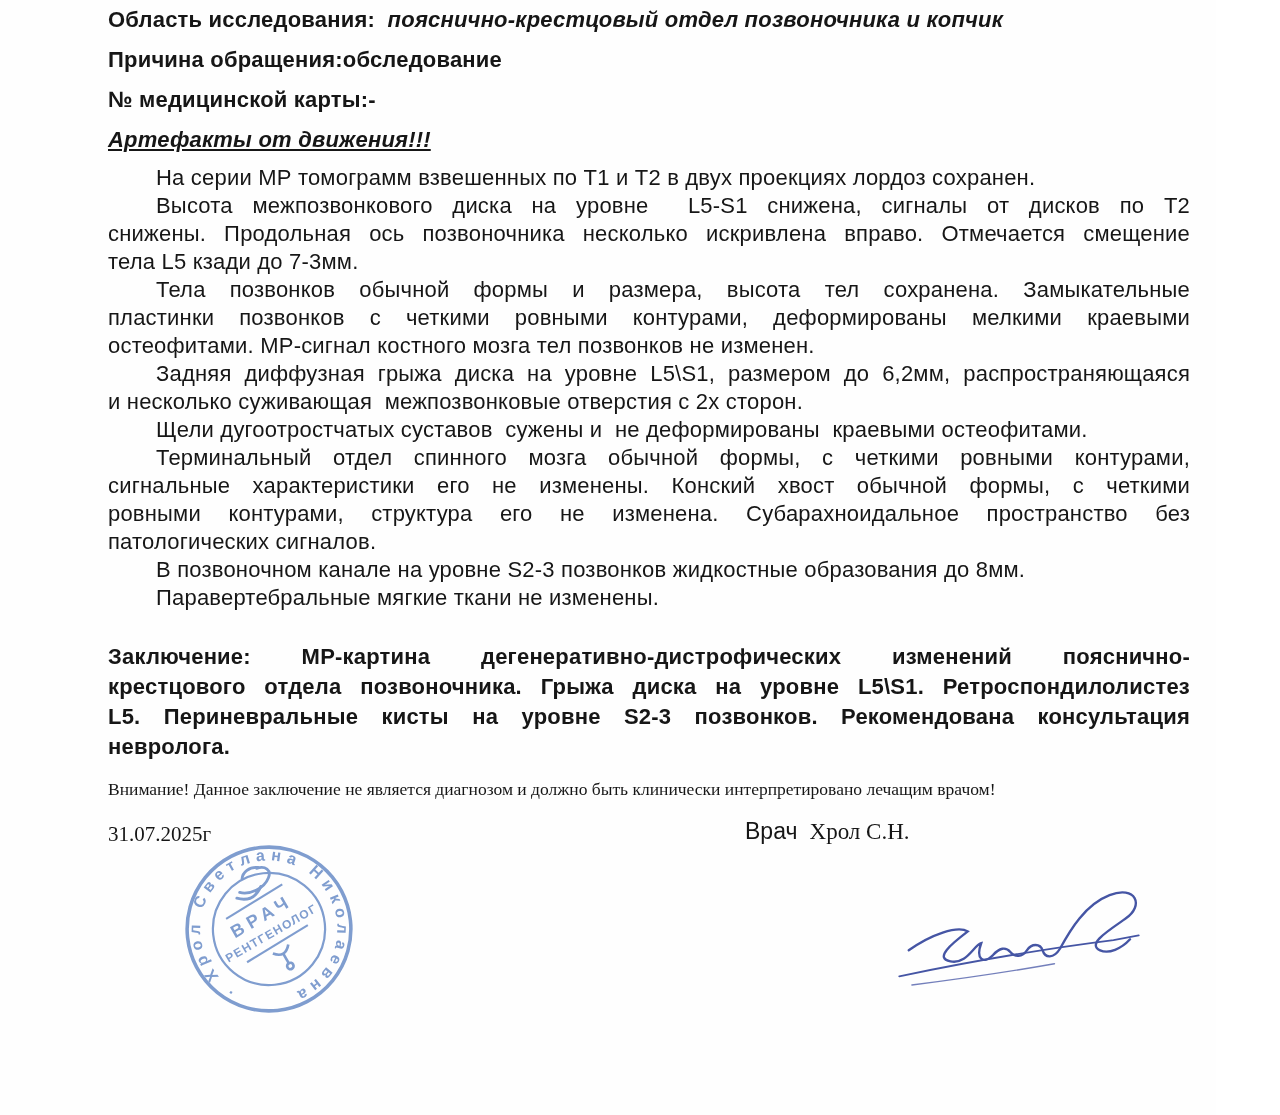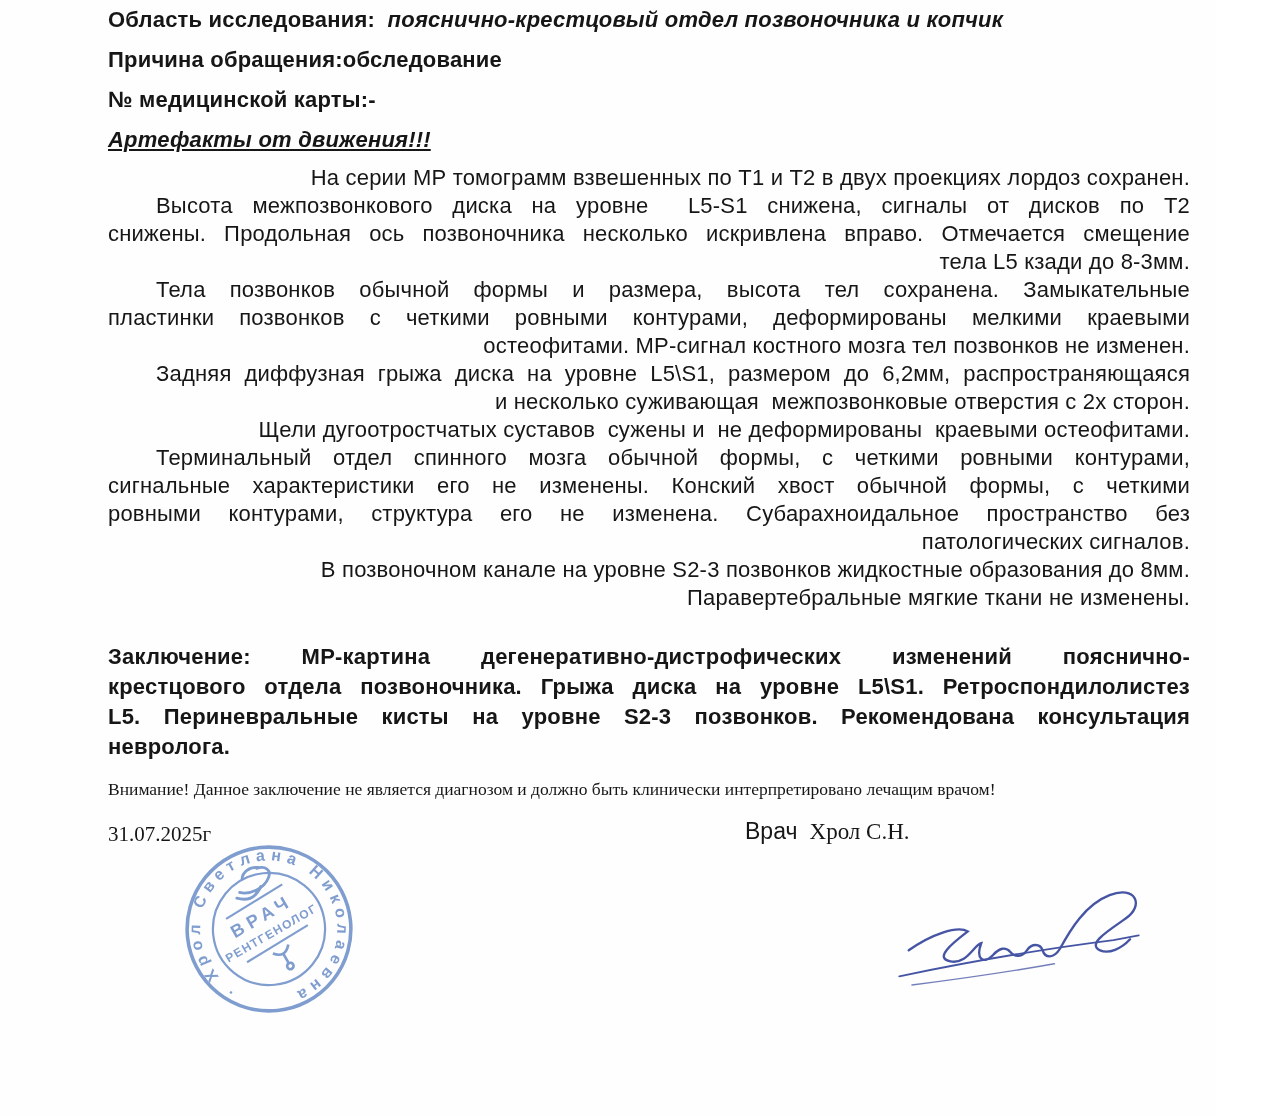--- a/index.html
+++ b/index.html
@@ -21,21 +21,20 @@
   .hline .ital{font-style:italic;}
   .artifacts{
     font-size:22px;font-style:italic;font-weight:bold;
     text-decoration:underline;line-height:28px;
     margin-top:2px;margin-bottom:10px;letter-spacing:0.2px;
   }
   .body-lines{margin-top:2px;}
   .bl{
     font-size:22px;line-height:28px;letter-spacing:0.2px;
     white-space:normal;
-    text-align:right;
   }
   .bl.ind{text-indent:48px;}
   .jst{text-align:justify;text-align-last:justify;}
   .conclusion{margin-top:30px;}
   .cl{
     font-size:22px;font-weight:bold;line-height:30px;letter-spacing:0.2px;
   }
   .disclaimer{
     margin-top:16px;
     font-family:"Liberation Serif", serif;
@@ -78,21 +77,21 @@
     <div class="hline">Причина обращения:обследование</div>
 
     <div class="hline">№ медицинской карты:-</div>
 
     <div class="artifacts">Артефакты от движения!!!</div>
 
     <div class="body-lines" id="body-lines">
         <div class="bl ind">На серии МР томограмм взвешенных по Т1 и Т2 в двух проекциях лордоз сохранен.</div>
         <div class="bl ind jst">Высота межпозвонкового диска на уровне&nbsp; L5-S1 снижена, сигналы от дисков по Т2</div>
         <div class="bl jst">снижены. Продольная ось позвоночника несколько искривлена вправо. Отмечается смещение</div>
-        <div class="bl">тела L5 кзади до 8-3мм.</div>
+        <div class="bl">тела L5 кзади до 7-3мм.</div>
         <div class="bl ind jst">Тела позвонков обычной формы и размера, высота тел сохранена. Замыкательные</div>
         <div class="bl jst">пластинки позвонков с четкими ровными контурами, деформированы мелкими краевыми</div>
         <div class="bl">остеофитами. МР-сигнал костного мозга тел позвонков не изменен.</div>
         <div class="bl ind jst">Задняя диффузная грыжа диска на уровне L5\S1, размером до 6,2мм, распространяющаяся</div>
         <div class="bl">и несколько суживающая&nbsp; межпозвонковые отверстия с 2х сторон.</div>
         <div class="bl ind">Щели дугоотростчатых суставов&nbsp; сужены и&nbsp; не деформированы&nbsp; краевыми остеофитами.</div>
         <div class="bl ind jst">Терминальный отдел спинного мозга обычной формы, с четкими ровными контурами,</div>
         <div class="bl jst">сигнальные характеристики его не изменены. Конский хвост обычной формы, с четкими</div>
         <div class="bl jst">ровными контурами, структура его не изменена. Субарахноидальное пространство без</div>
         <div class="bl">патологических сигналов.</div>

